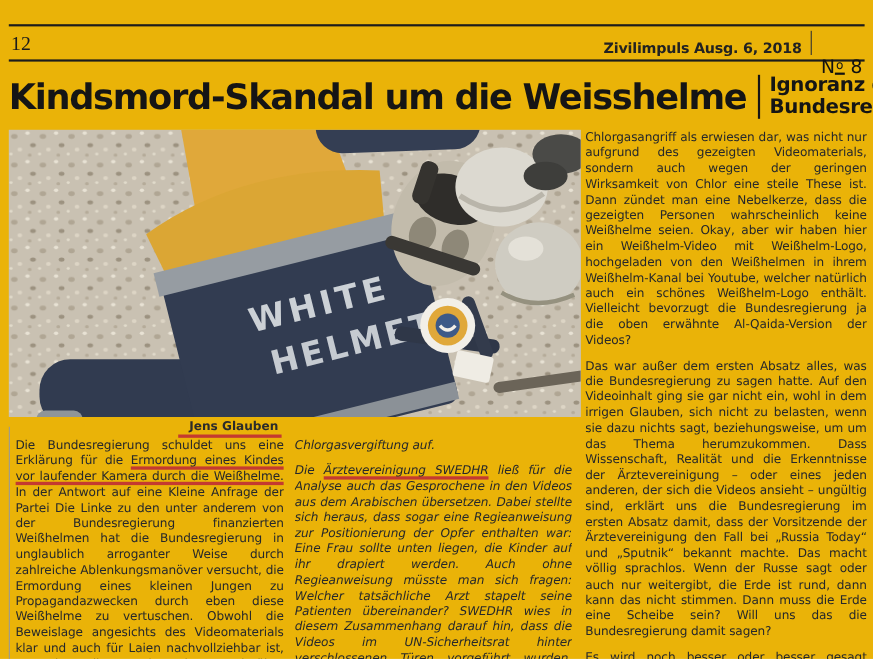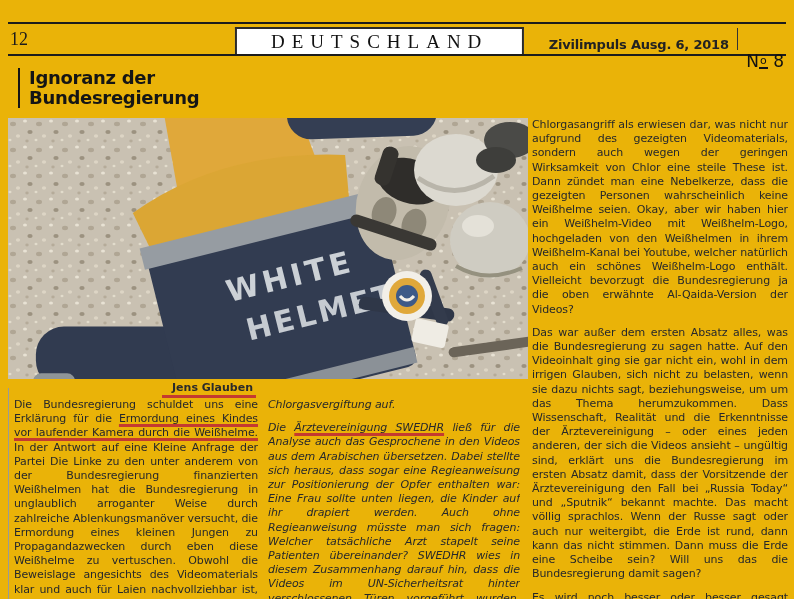--- a/index.html
+++ b/index.html
@@ -63,31 +63,29 @@
   }
   .left-rule{position:absolute;left:8px;top:388px;width:1px;height:211px;background:#9a9a96;}
 </style>
 </head>
 <body>
 
 <div class="page">
 
   <div class="masthead">
     <div class="pageno">12</div>
-    <div class="section-box">
-      <span class="section-title">DEUTSCHLAND</span>
-    </div>
     <div class="issue-info">
       <span class="issue-name">Zivilimpuls Ausg. 6, 2018</span>
       <span class="issue-sep"></span>
       <span class="issue-no"><span>N</span><span class="sup">o</span> <span>8</span></span>
     </div>
   </div>
 
   <div class="headline-row">
+    <div class="main-headline">Kindsmord-Skandal um die Weisshelme</div>
     <div class="side-headline">
       <div>Ignoranz der</div>
       <div>Bundesregierung</div>
     </div>
   </div>
 
   <div class="photo">
     <svg width="520" height="261" viewBox="0 0 520 261" xmlns="http://www.w3.org/2000/svg">
       <defs>
         <pattern id="terrazzo" width="26" height="26" patternUnits="userSpaceOnUse">

